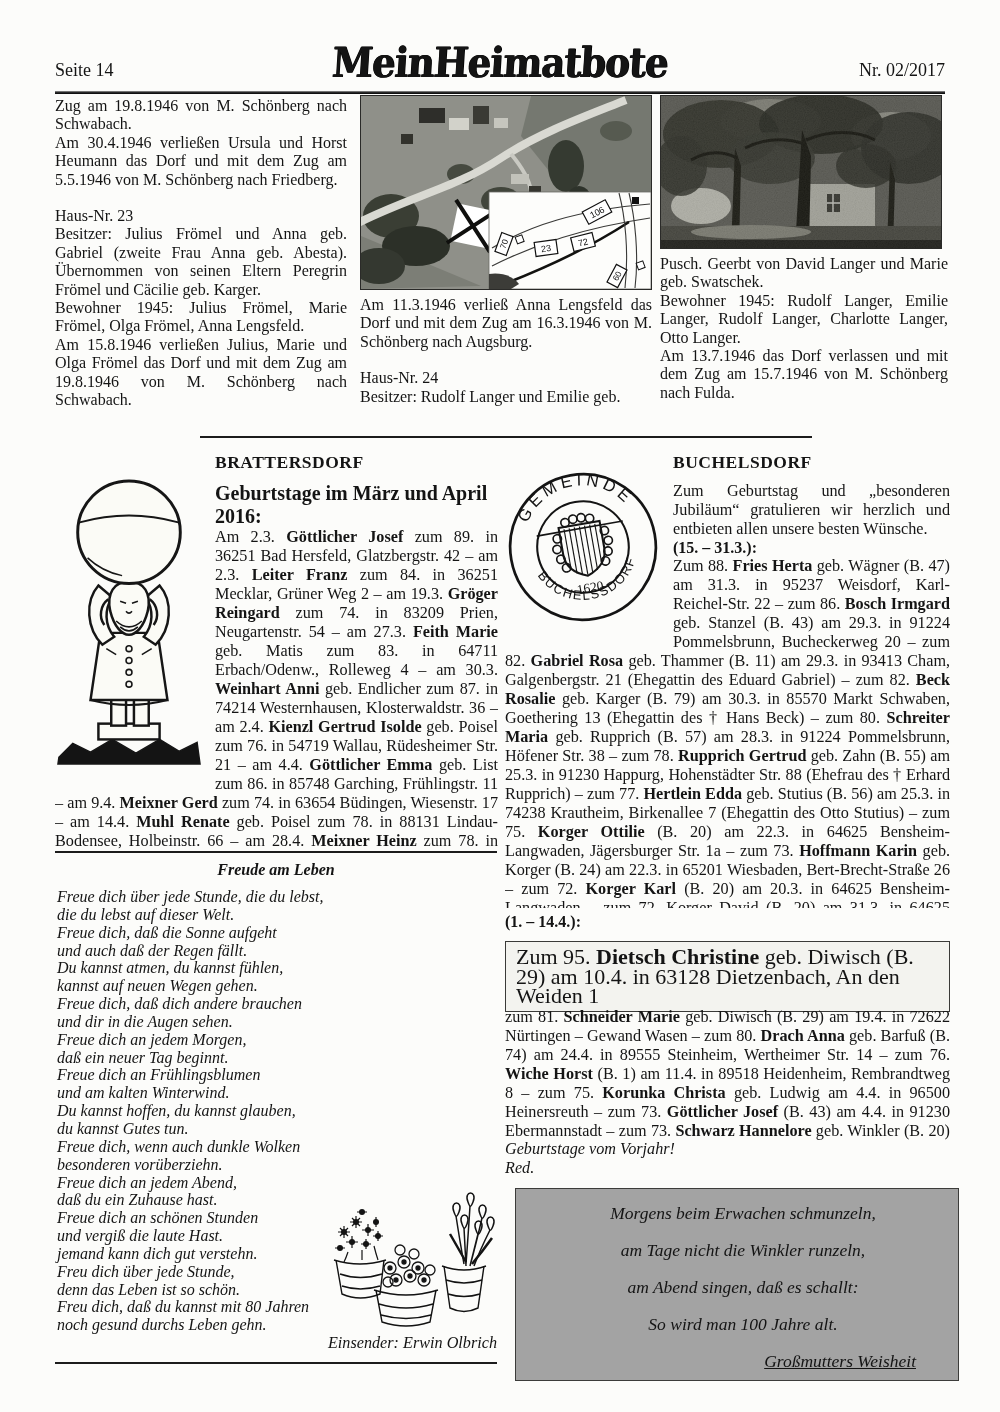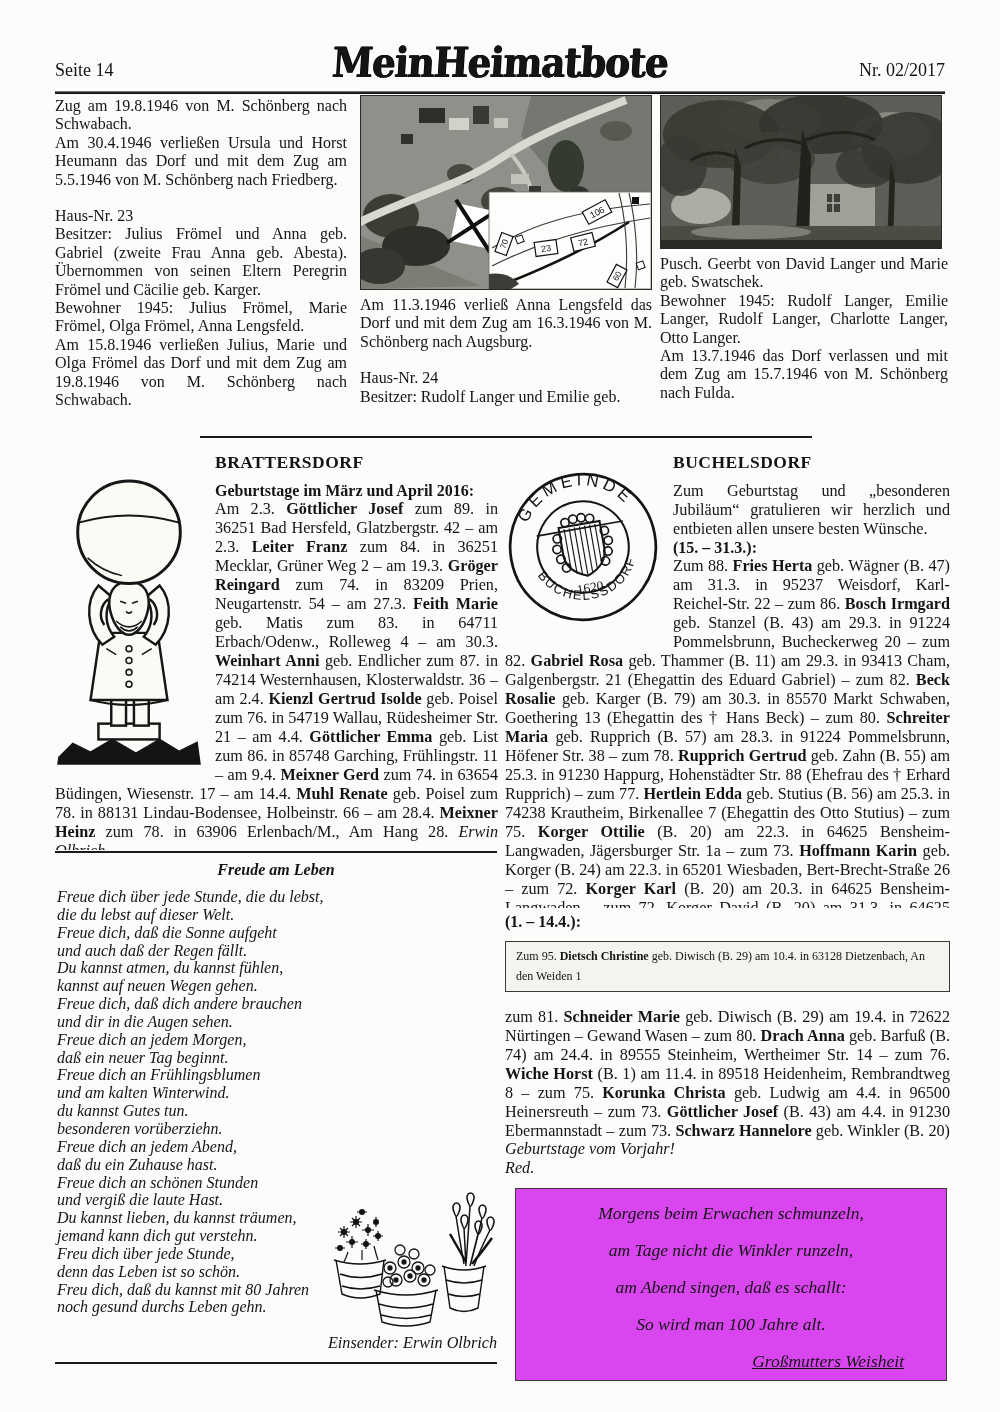--- a/index.html
+++ b/index.html
@@ -15,31 +15,31 @@
   .thinrule{background:#1c1c1c;height:2px;}
   
   .itcol{font-size:16px;line-height:18.4px;text-align:justify;}
   .itcol p{margin:0;}
   .gap{margin-top:18px !important;}
   
   .photoframe{border:1px solid #2a2a28;line-height:0;}
   
   .secbody{font-size:16.2px;line-height:19px;text-align:justify;}
   .sectitle{font-weight:bold;font-size:17.5px;letter-spacing:.5px;margin:0 0 9px 0;}
-  .subhead{font-weight:bold;font-size:16px;margin:0;}
+  .subhead{font-weight:bold;font-size:20px;margin:0;}
   .floatbox{float:left;}
   .sig{font-style:italic;text-align:right;font-size:16.2px;line-height:19px;}
   .rangehead{font-weight:bold;font-size:16px;}
-  .notebox{border:1px solid #3a3a38;background:#f3f3ef;padding:5px 10px;font-size:12px;line-height:19.5px;}
+  .notebox{border:1px solid #3a3a38;background:#f3f3ef;padding:5px 10px;font-size:22px;line-height:19.5px;}
   .footerline{display:flex;justify-content:space-between;font-style:italic;font-size:16.2px;flex-direction:column;}
   
   .poemtitle{font-weight:bold;font-style:italic;font-size:16px;text-align:center;}
   .poem .line{font-style:italic;font-size:16px;line-height:17.85px;white-space:nowrap;}
   
-  .quotebox{border:1.5px solid #3c3c3a;background:#d946ef;padding:14px 16px 8px 16px;}
+  .quotebox{border:1.5px solid #3c3c3a;background:#a3a3a3;padding:14px 16px 8px 28px;}
   .quotebox .line{font-style:italic;font-size:17.5px;text-align:center;margin:0 0 17px 0;line-height:20px;}
   .attribution{font-style:italic;font-size:17.5px;text-align:right;padding-right:26px;margin-top:4px;text-decoration:underline;}
   b{font-weight:bold;}
 </style>
 </head>
 <body>
 
 <div class="page">
 
   <div class="abs pagelabel" style="left:55px;top:60px;">Seite 14</div>
@@ -289,27 +289,28 @@
       <div class="line">Freue dich, daß die Sonne aufgeht</div>
       <div class="line">und auch daß der Regen fällt.</div>
       <div class="line">Du kannst atmen, du kannst fühlen,</div>
       <div class="line">kannst auf neuen Wegen gehen.</div>
       <div class="line">Freue dich, daß dich andere brauchen</div>
       <div class="line">und dir in die Augen sehen.</div>
       <div class="line">Freue dich an jedem Morgen,</div>
       <div class="line">daß ein neuer Tag beginnt.</div>
       <div class="line">Freue dich an Frühlingsblumen</div>
       <div class="line">und am kalten Winterwind.</div>
+      <div class="line">Du kannst hoffen, du kannst glauben,</div>
       <div class="line">du kannst Gutes tun.</div>
+      <div class="line">Freue dich, wenn auch dunkle Wolken</div>
       <div class="line">besonderen vorüberziehn.</div>
       <div class="line">Freue dich an jedem Abend,</div>
       <div class="line">daß du ein Zuhause hast.</div>
       <div class="line">Freue dich an schönen Stunden</div>
       <div class="line">und vergiß die laute Hast.</div>
-      <div class="line">Du kannst lieben, du kannst träumen,</div>
       <div class="line">jemand kann dich gut verstehn.</div>
       <div class="line">Freu dich über jede Stunde,</div>
       <div class="line">denn das Leben ist so schön.</div>
       <div class="line">Freu dich, daß du kannst mit 80 Jahren</div>
       <div class="line">noch gesund durchs Leben gehn.</div>
     </div>
 
   <div class="abs" style="left:318px;top:1182px;">
     <svg width="178" height="152" viewBox="0 0 178 152">
       <g stroke="#121212" fill="none" stroke-width="1.4">

